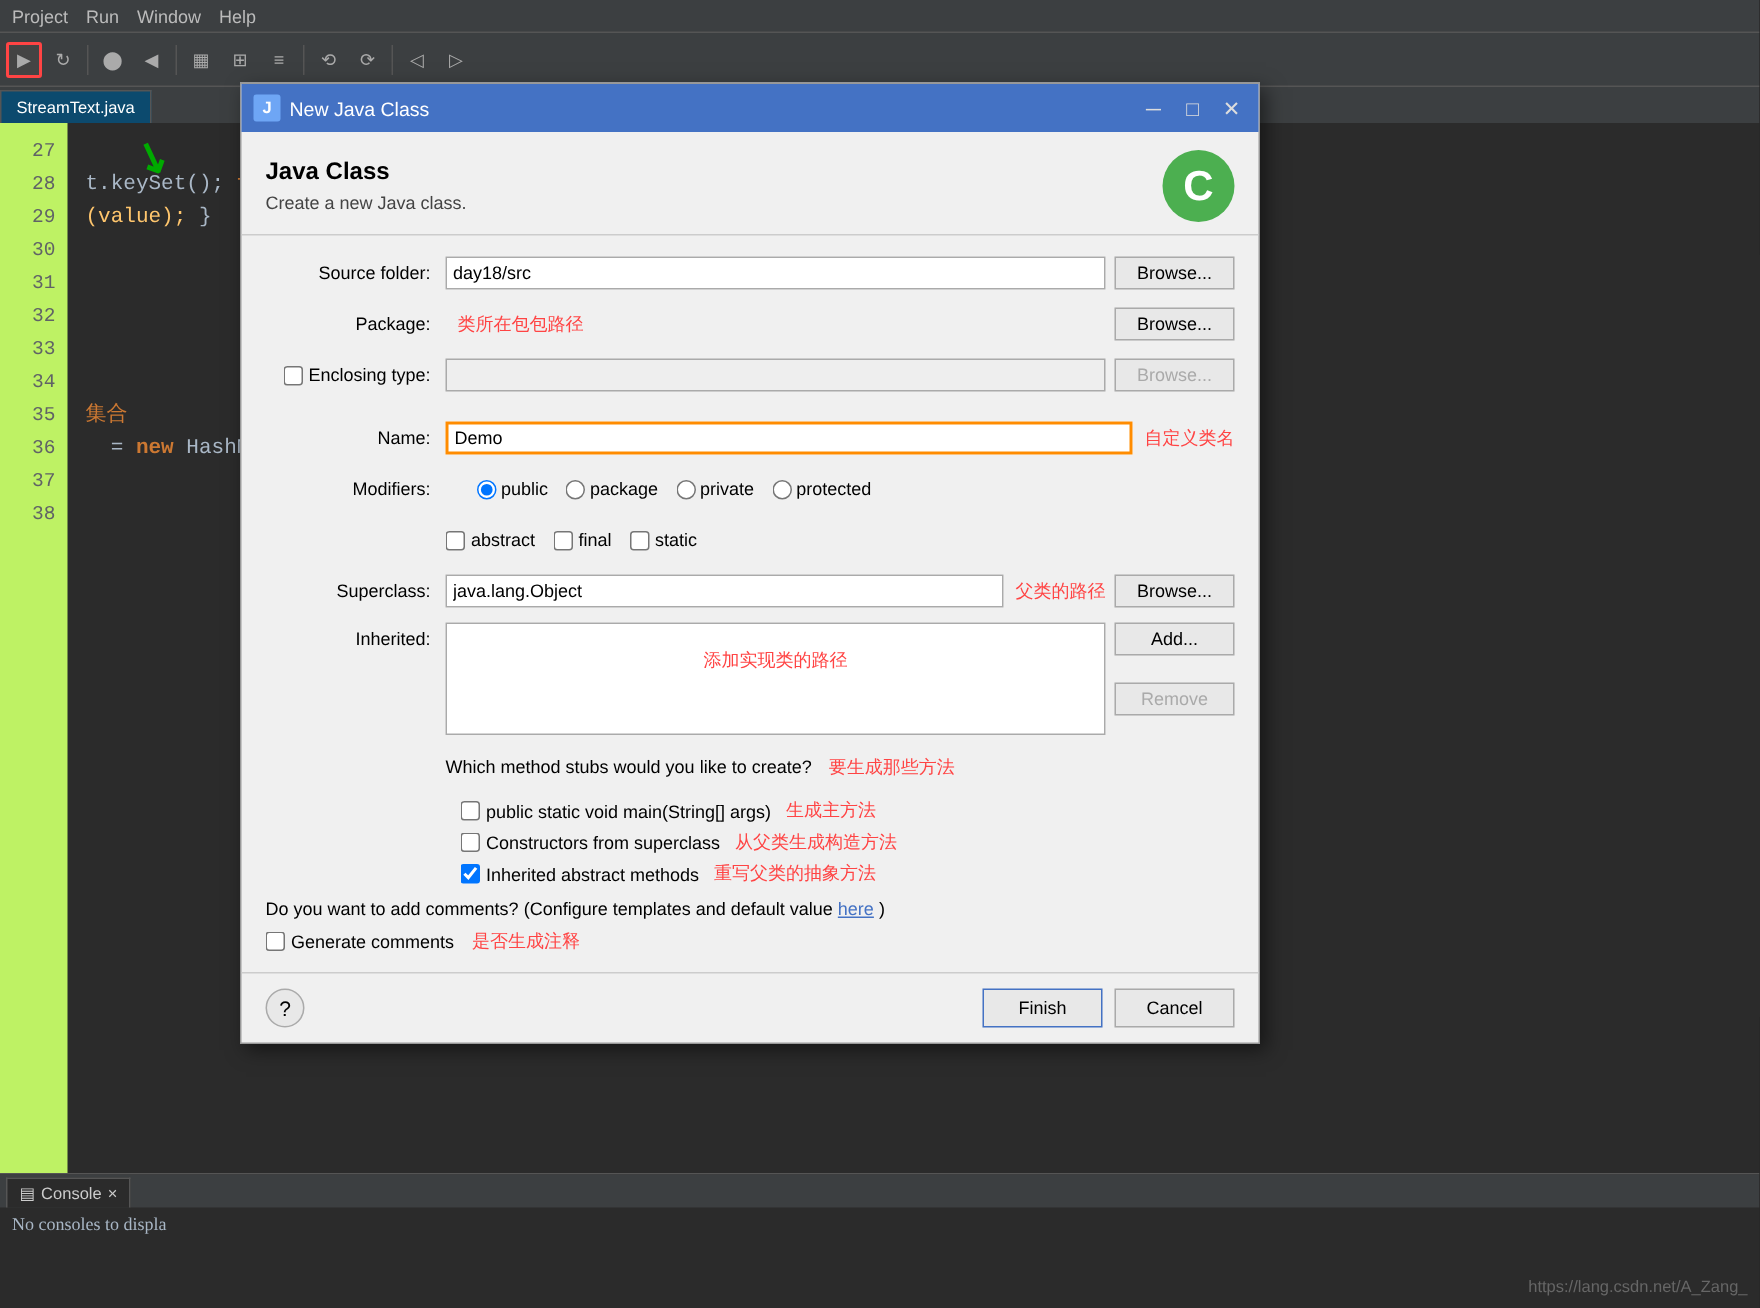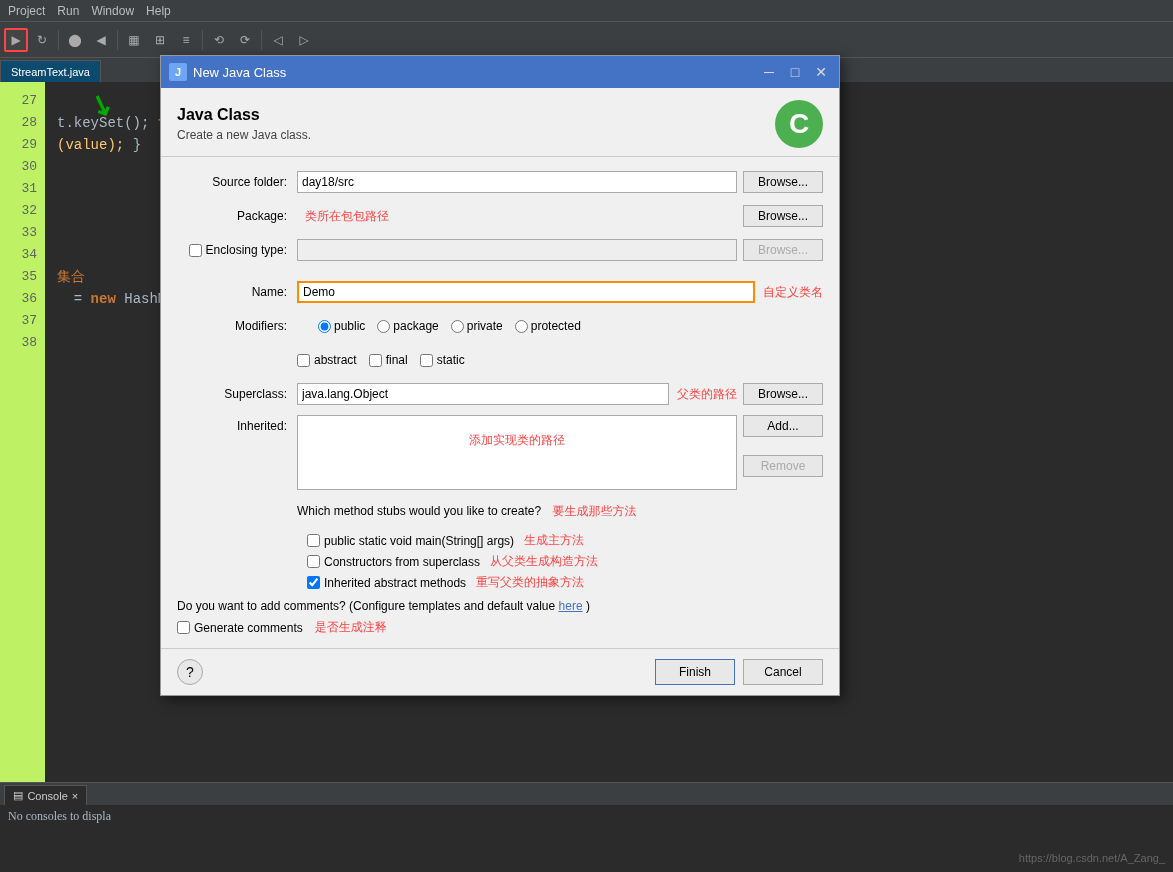--- a/index.html
+++ b/index.html
@@ -524,21 +524,21 @@
         <span>▤</span>
         <span>Console</span>
         <span>×</span>
       </div>
     </div>
     <div class="console-content">
       <span>No consoles to displa</span>
     </div>
   </div>
 
-  <div class="watermark">https://blog.csdn.net/A_Zang_</div>
+  <div class="watermark">https://lang.csdn.net/A_Zang_</div>
 
   <div class="green-arrow">↘</div>
 
   <div class="dialog">
 
     <div class="dialog-titlebar">
       <div class="dialog-titlebar-icon">J</div>
       <span class="dialog-titlebar-title">New Java Class</span>
       <button class="dialog-titlebar-btn">─</button>
       <button class="dialog-titlebar-btn">□</button>

